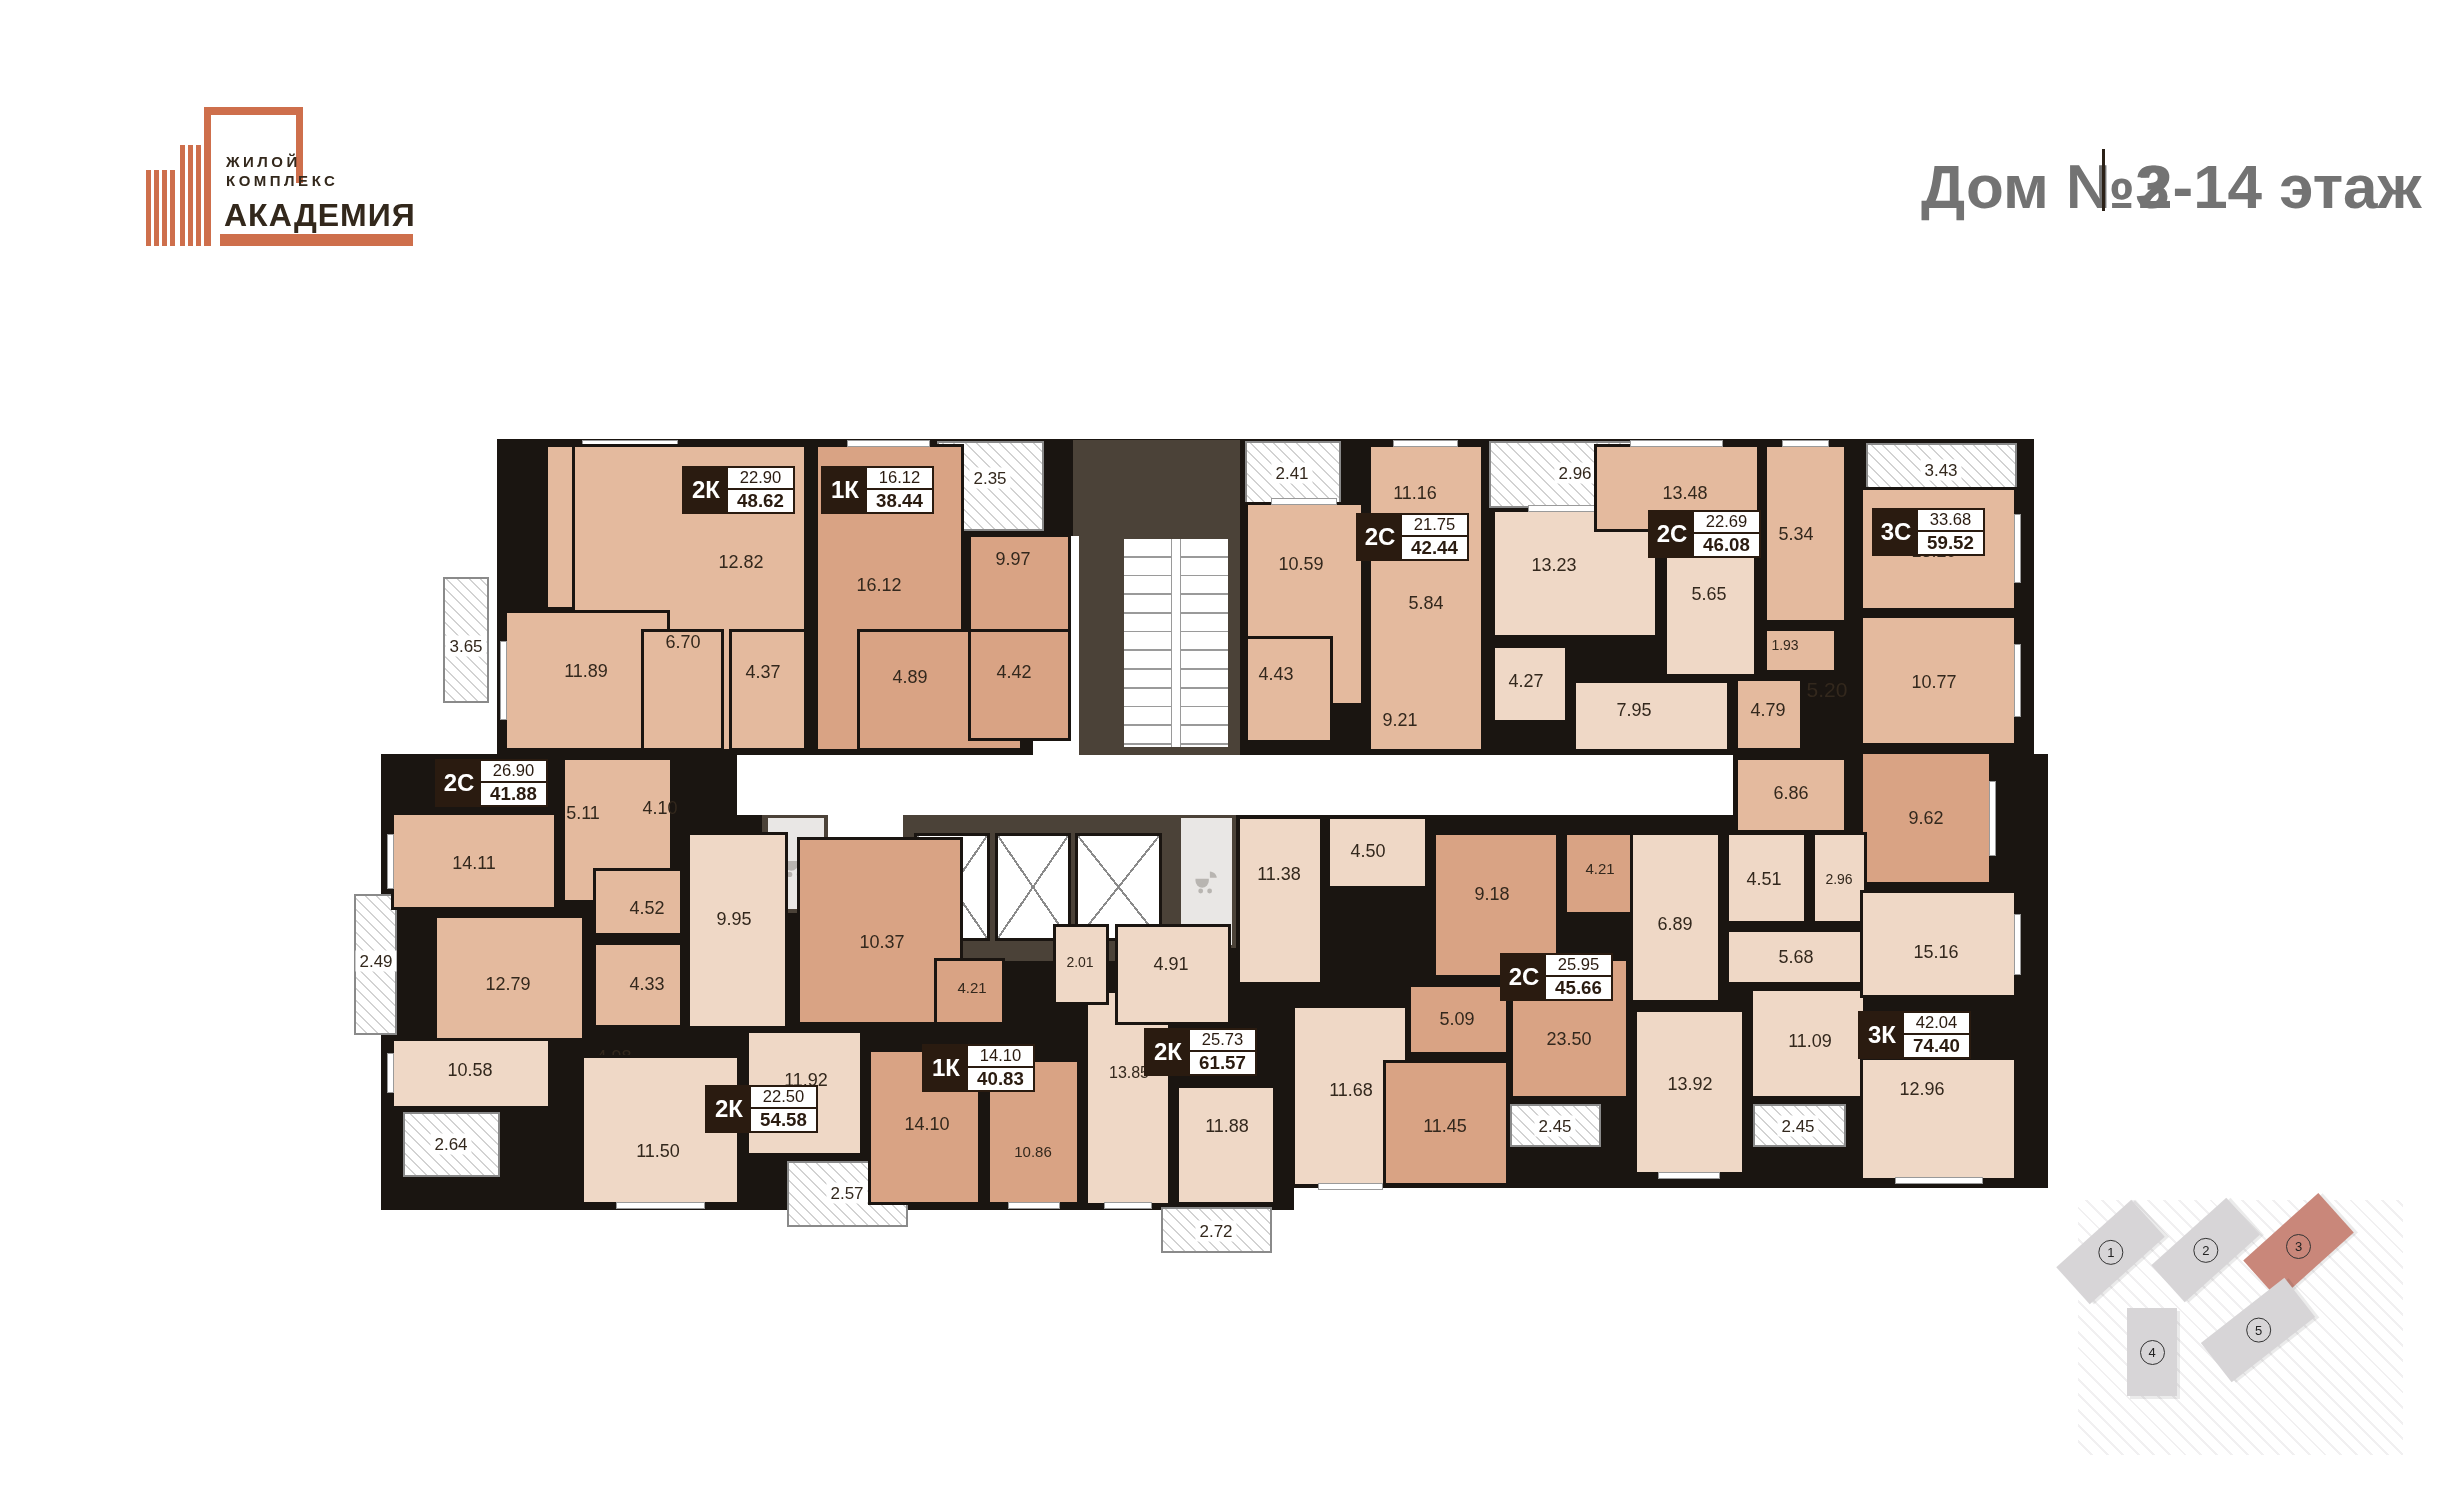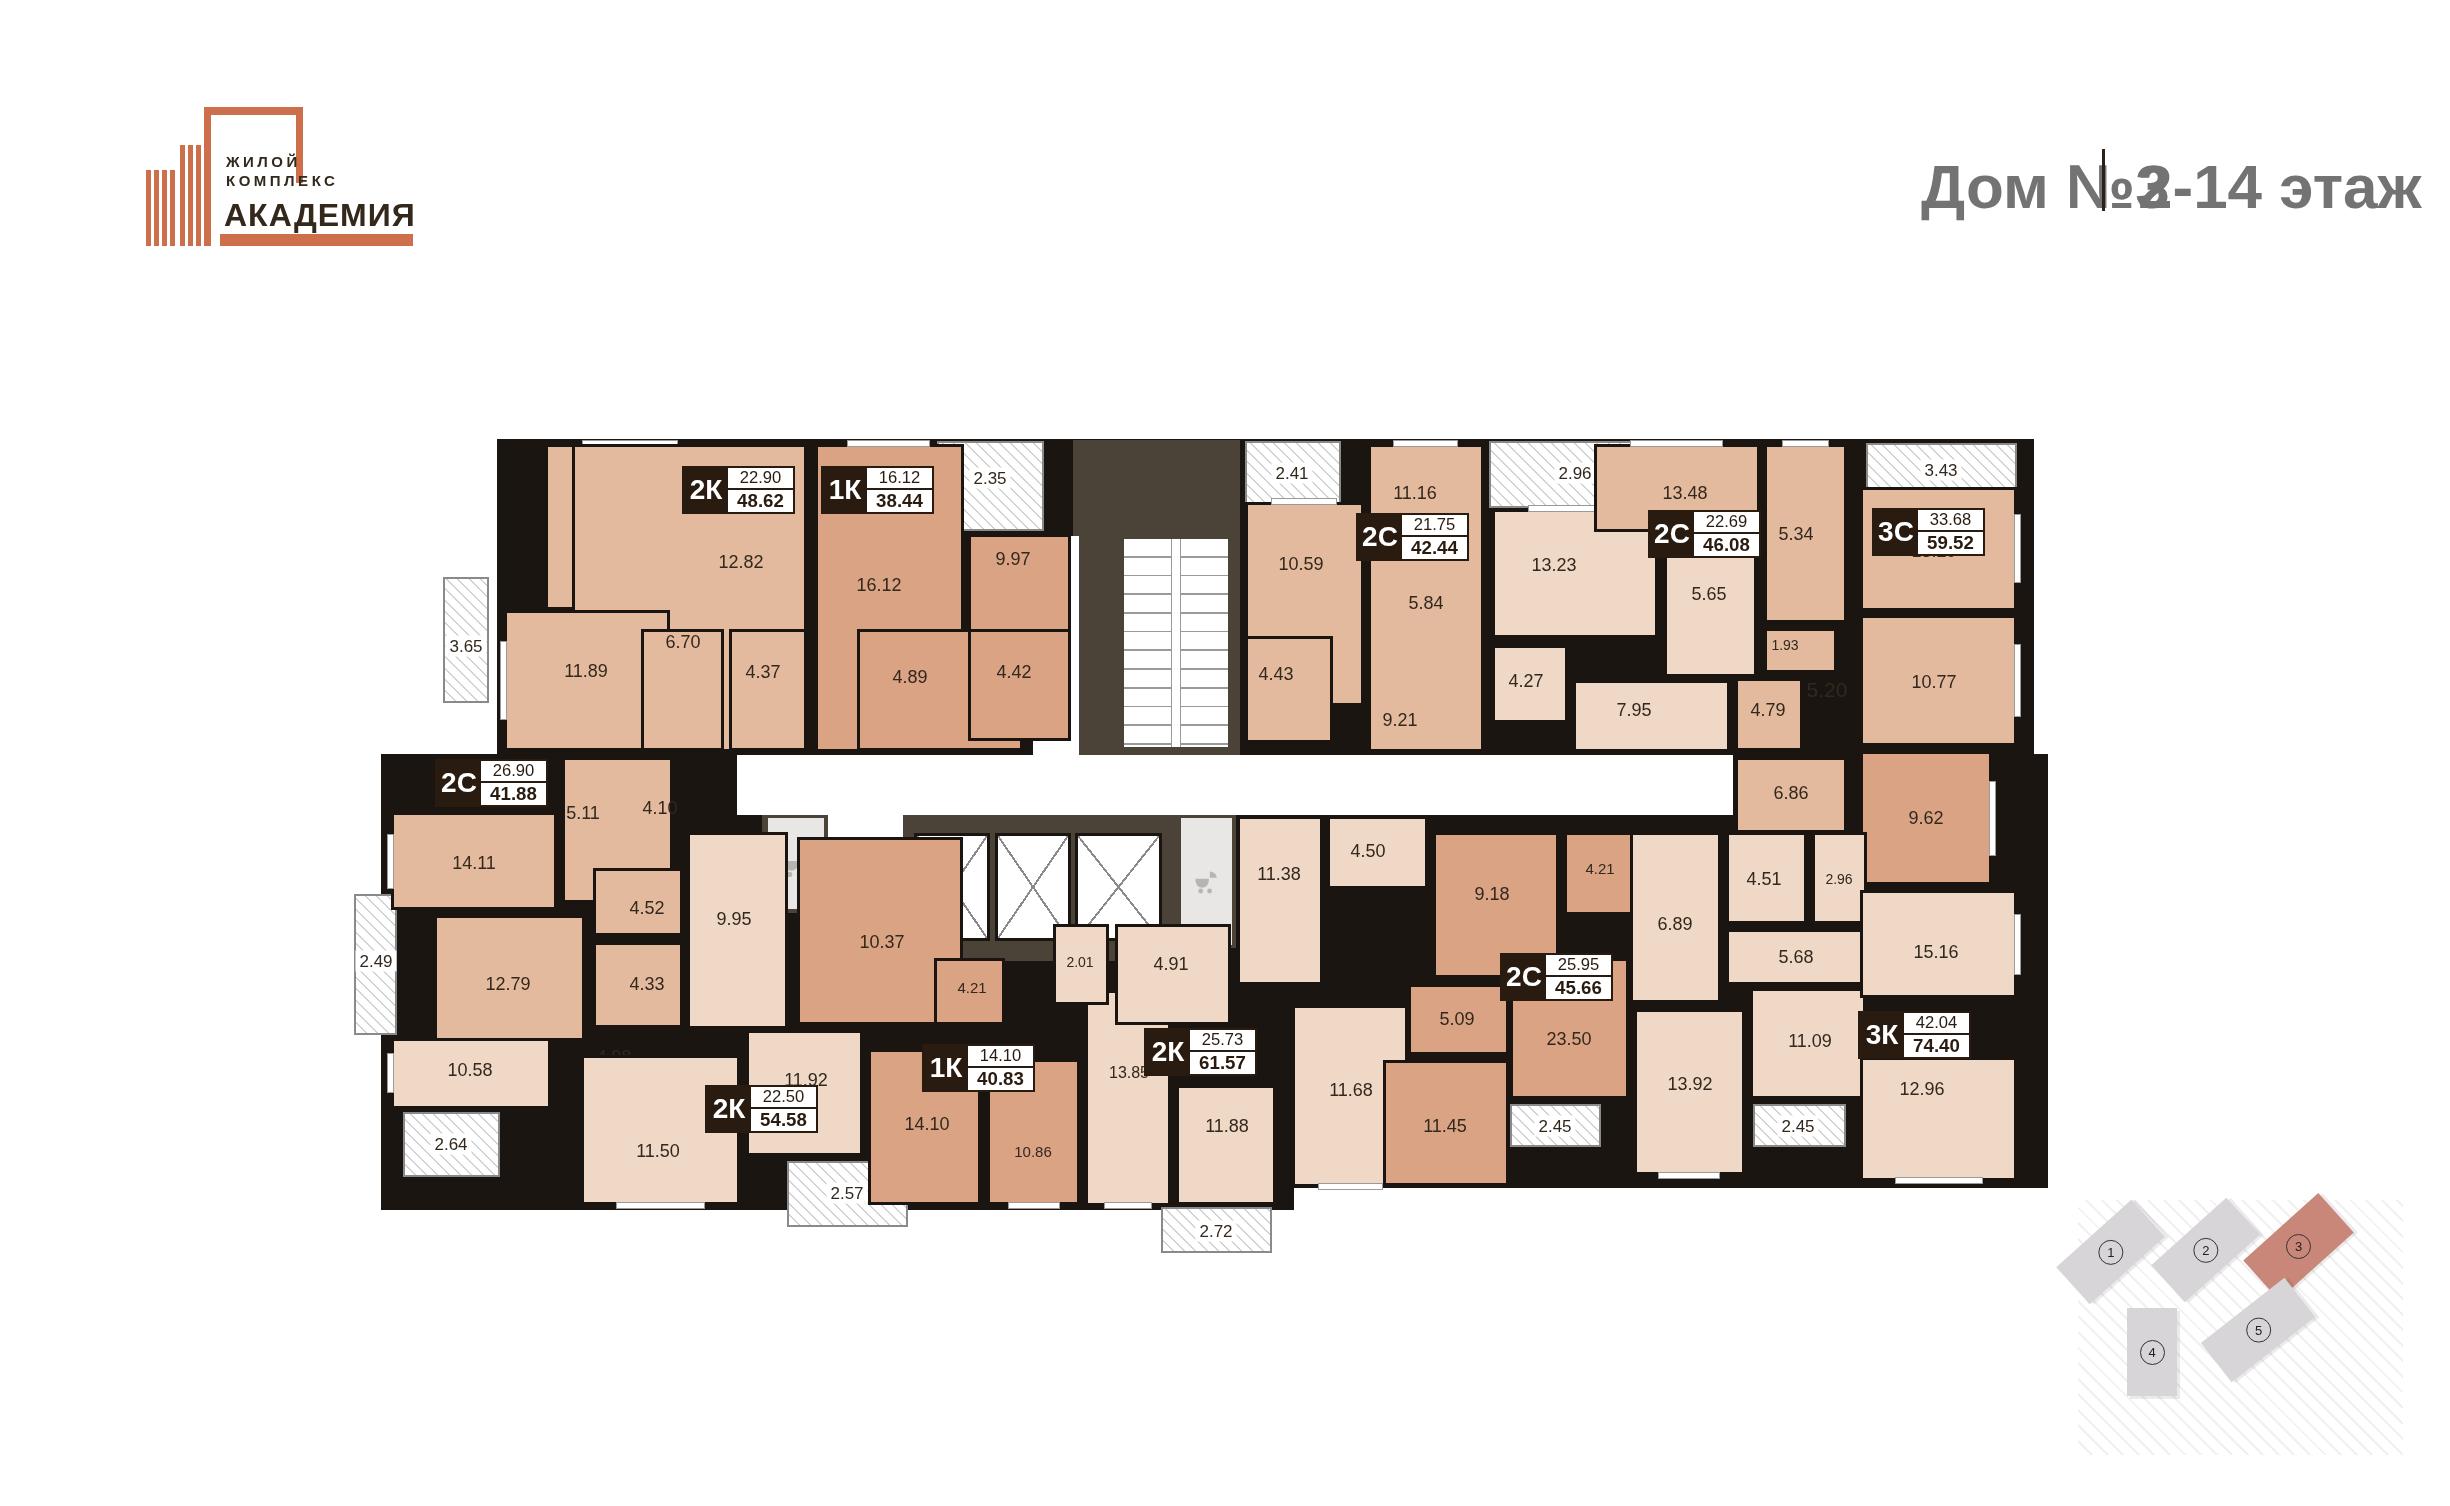--- a/index.html
+++ b/index.html
@@ -30,21 +30,21 @@
   .pram svg{width:60%;opacity:.85;}
   .win{background:#fff;border:1px solid #9a9a9a;}
   .rlabel{position:absolute;transform:translate(-50%,-50%);color:#33281D;font-size:18px;
     font-weight:400;white-space:nowrap;}
   .blabel{position:absolute;transform:translate(-50%,-50%);color:#33281D;font-size:17px;
     background:#fff;padding:0.5px 4px;white-space:nowrap;}
   
   .tag{position:absolute;display:flex;background:#2A1B10;border:2px solid #2A1B10;
     width:113px;height:48px;box-sizing:border-box;}
   .tag .ty{width:44px;color:#fff;display:flex;align-items:center;justify-content:center;
-    font-size:28px;font-weight:700;}
+    font-size:24px;font-weight:700;}
   .tag .nums{display:flex;flex-direction:column;flex:1;}
   .tag .n1,.tag .n2{background:#fff;color:#2A1B10;display:flex;align-items:center;
     justify-content:center;font-size:16.6px;}
   .tag .n1{flex:1;border-bottom:2px solid #2A1B10;}
   .tag .n2{flex:1.15;font-size:18.7px;font-weight:700;}
   
   #minimap-hatch{position:absolute;background:repeating-linear-gradient(45deg,#fff 0 9px,#f1f0f1 9px 11px);}
   .mm-b{position:absolute;display:flex;align-items:center;justify-content:center;
     box-shadow:3px 3px 0 rgba(0,0,0,.08);}
   .mm-c{width:23px;height:23px;border:1px solid #333;border-radius:50%;display:flex;

